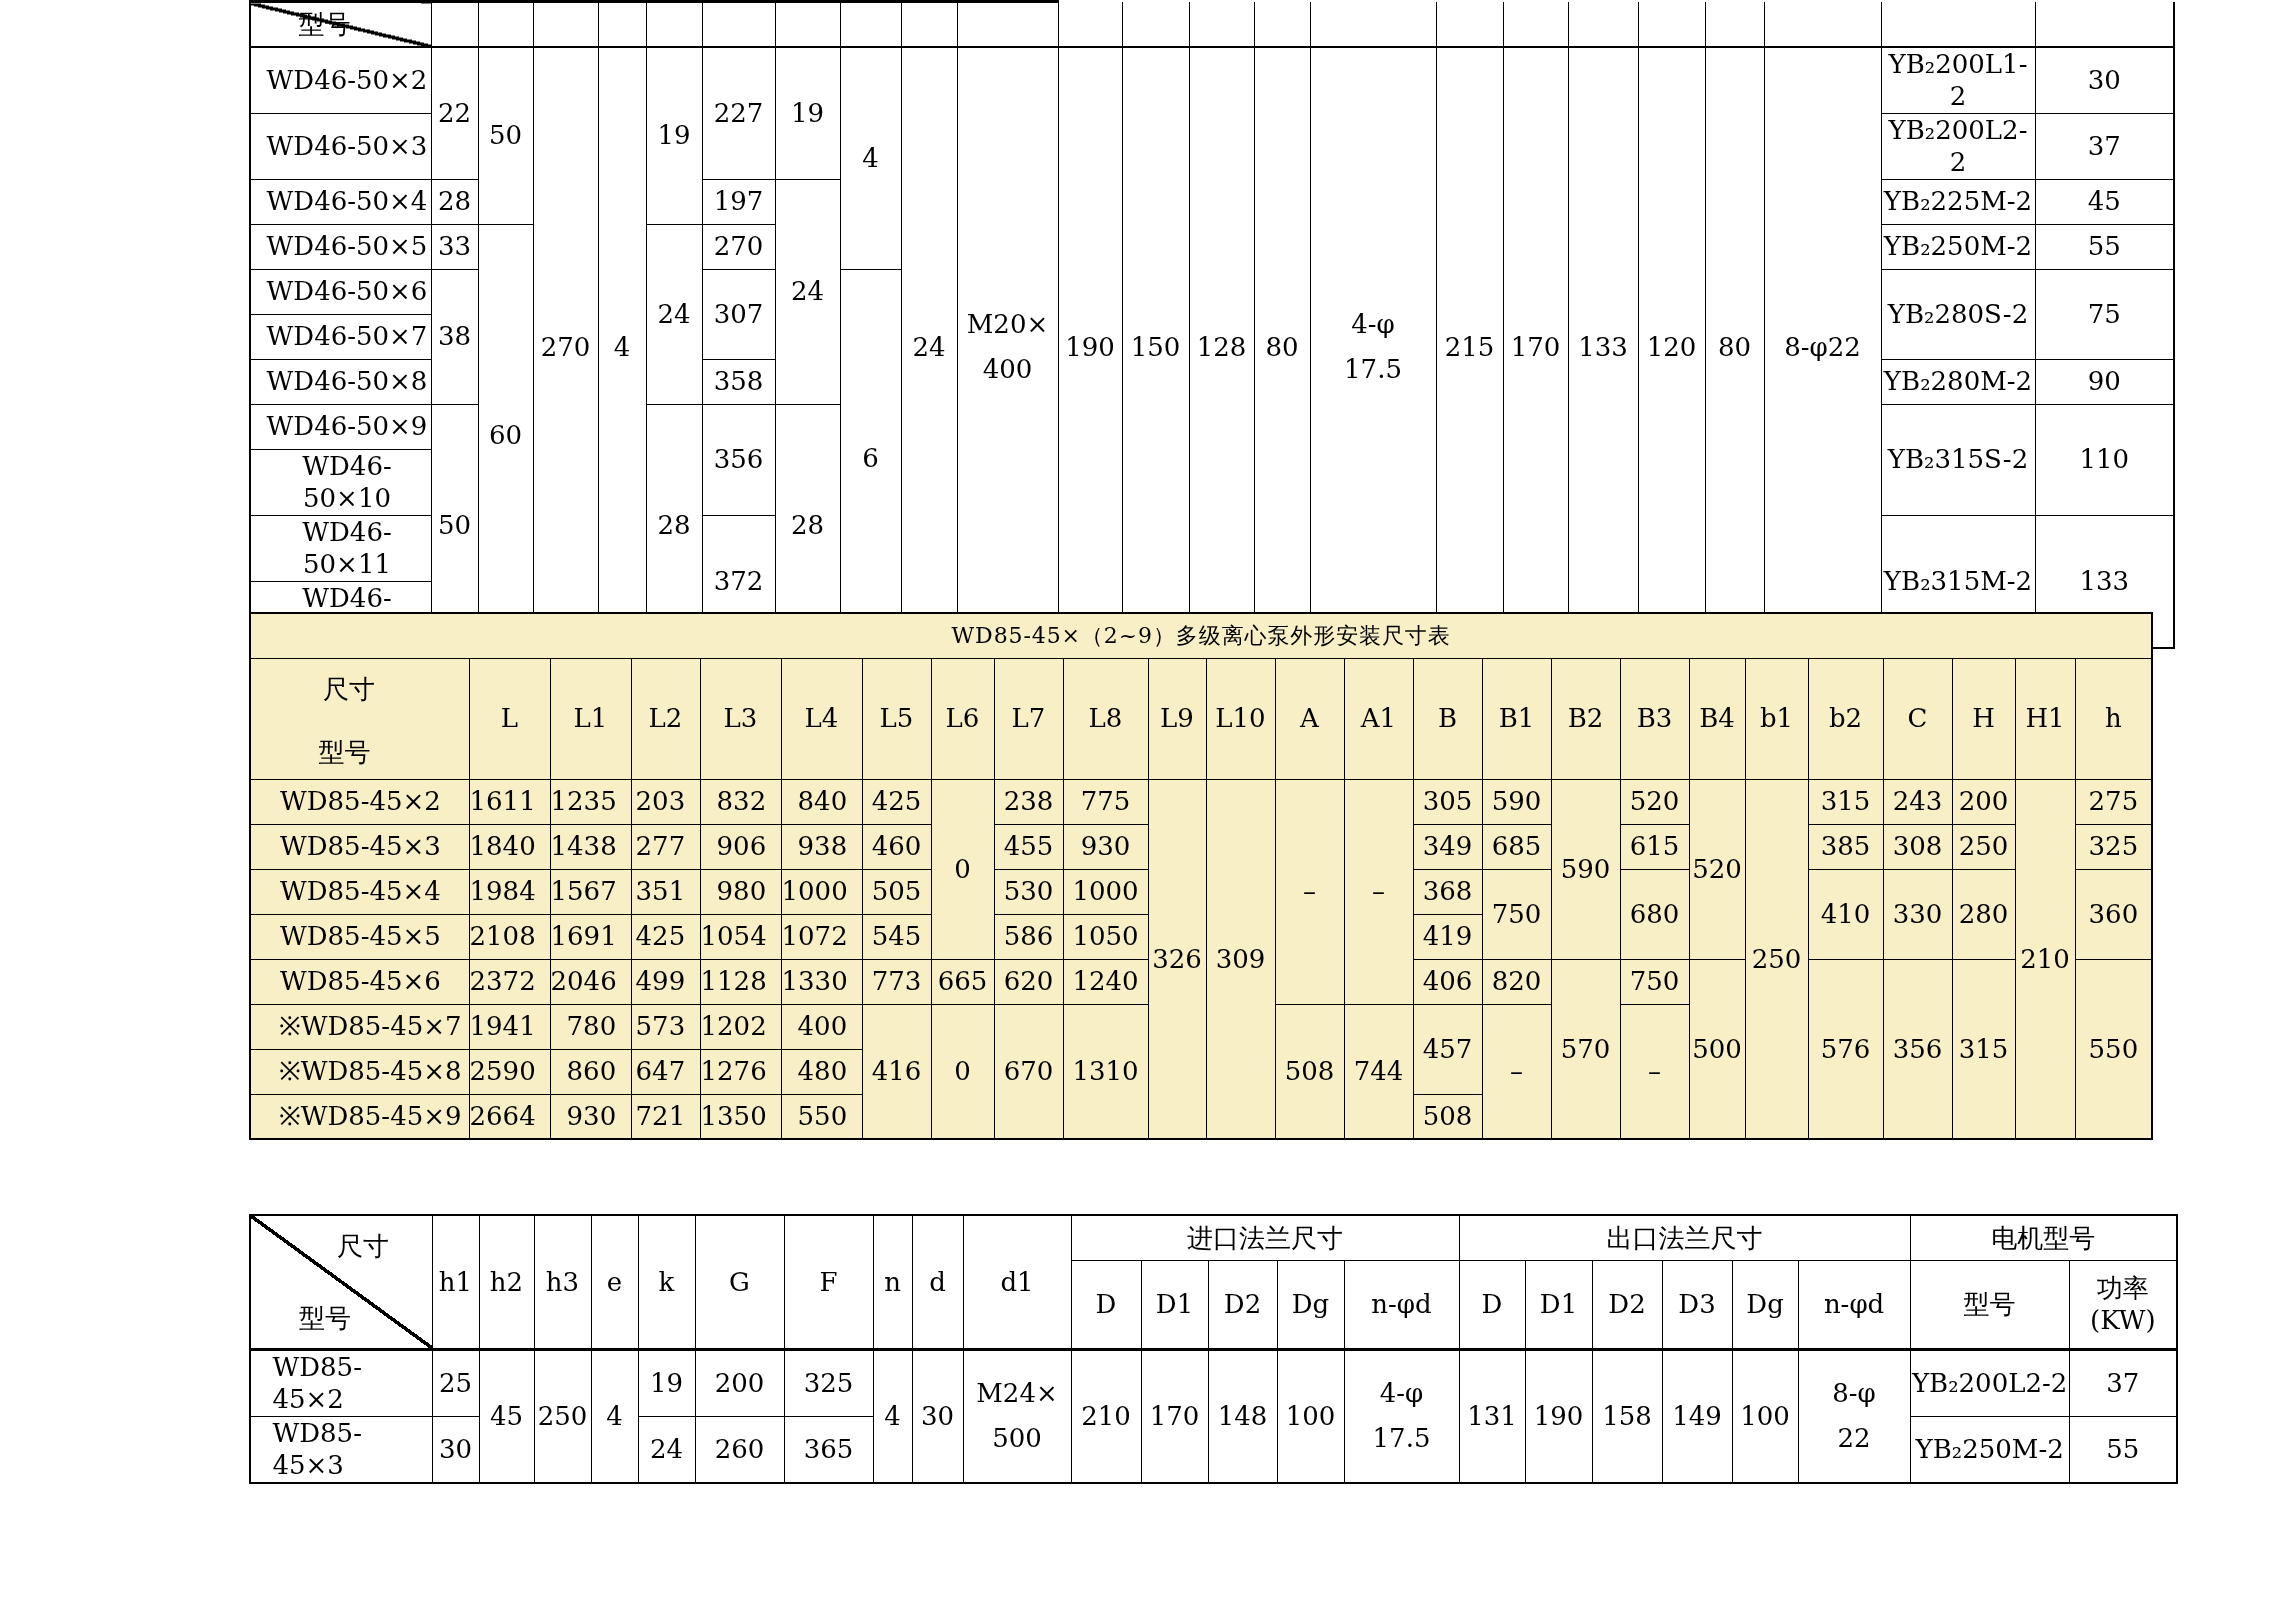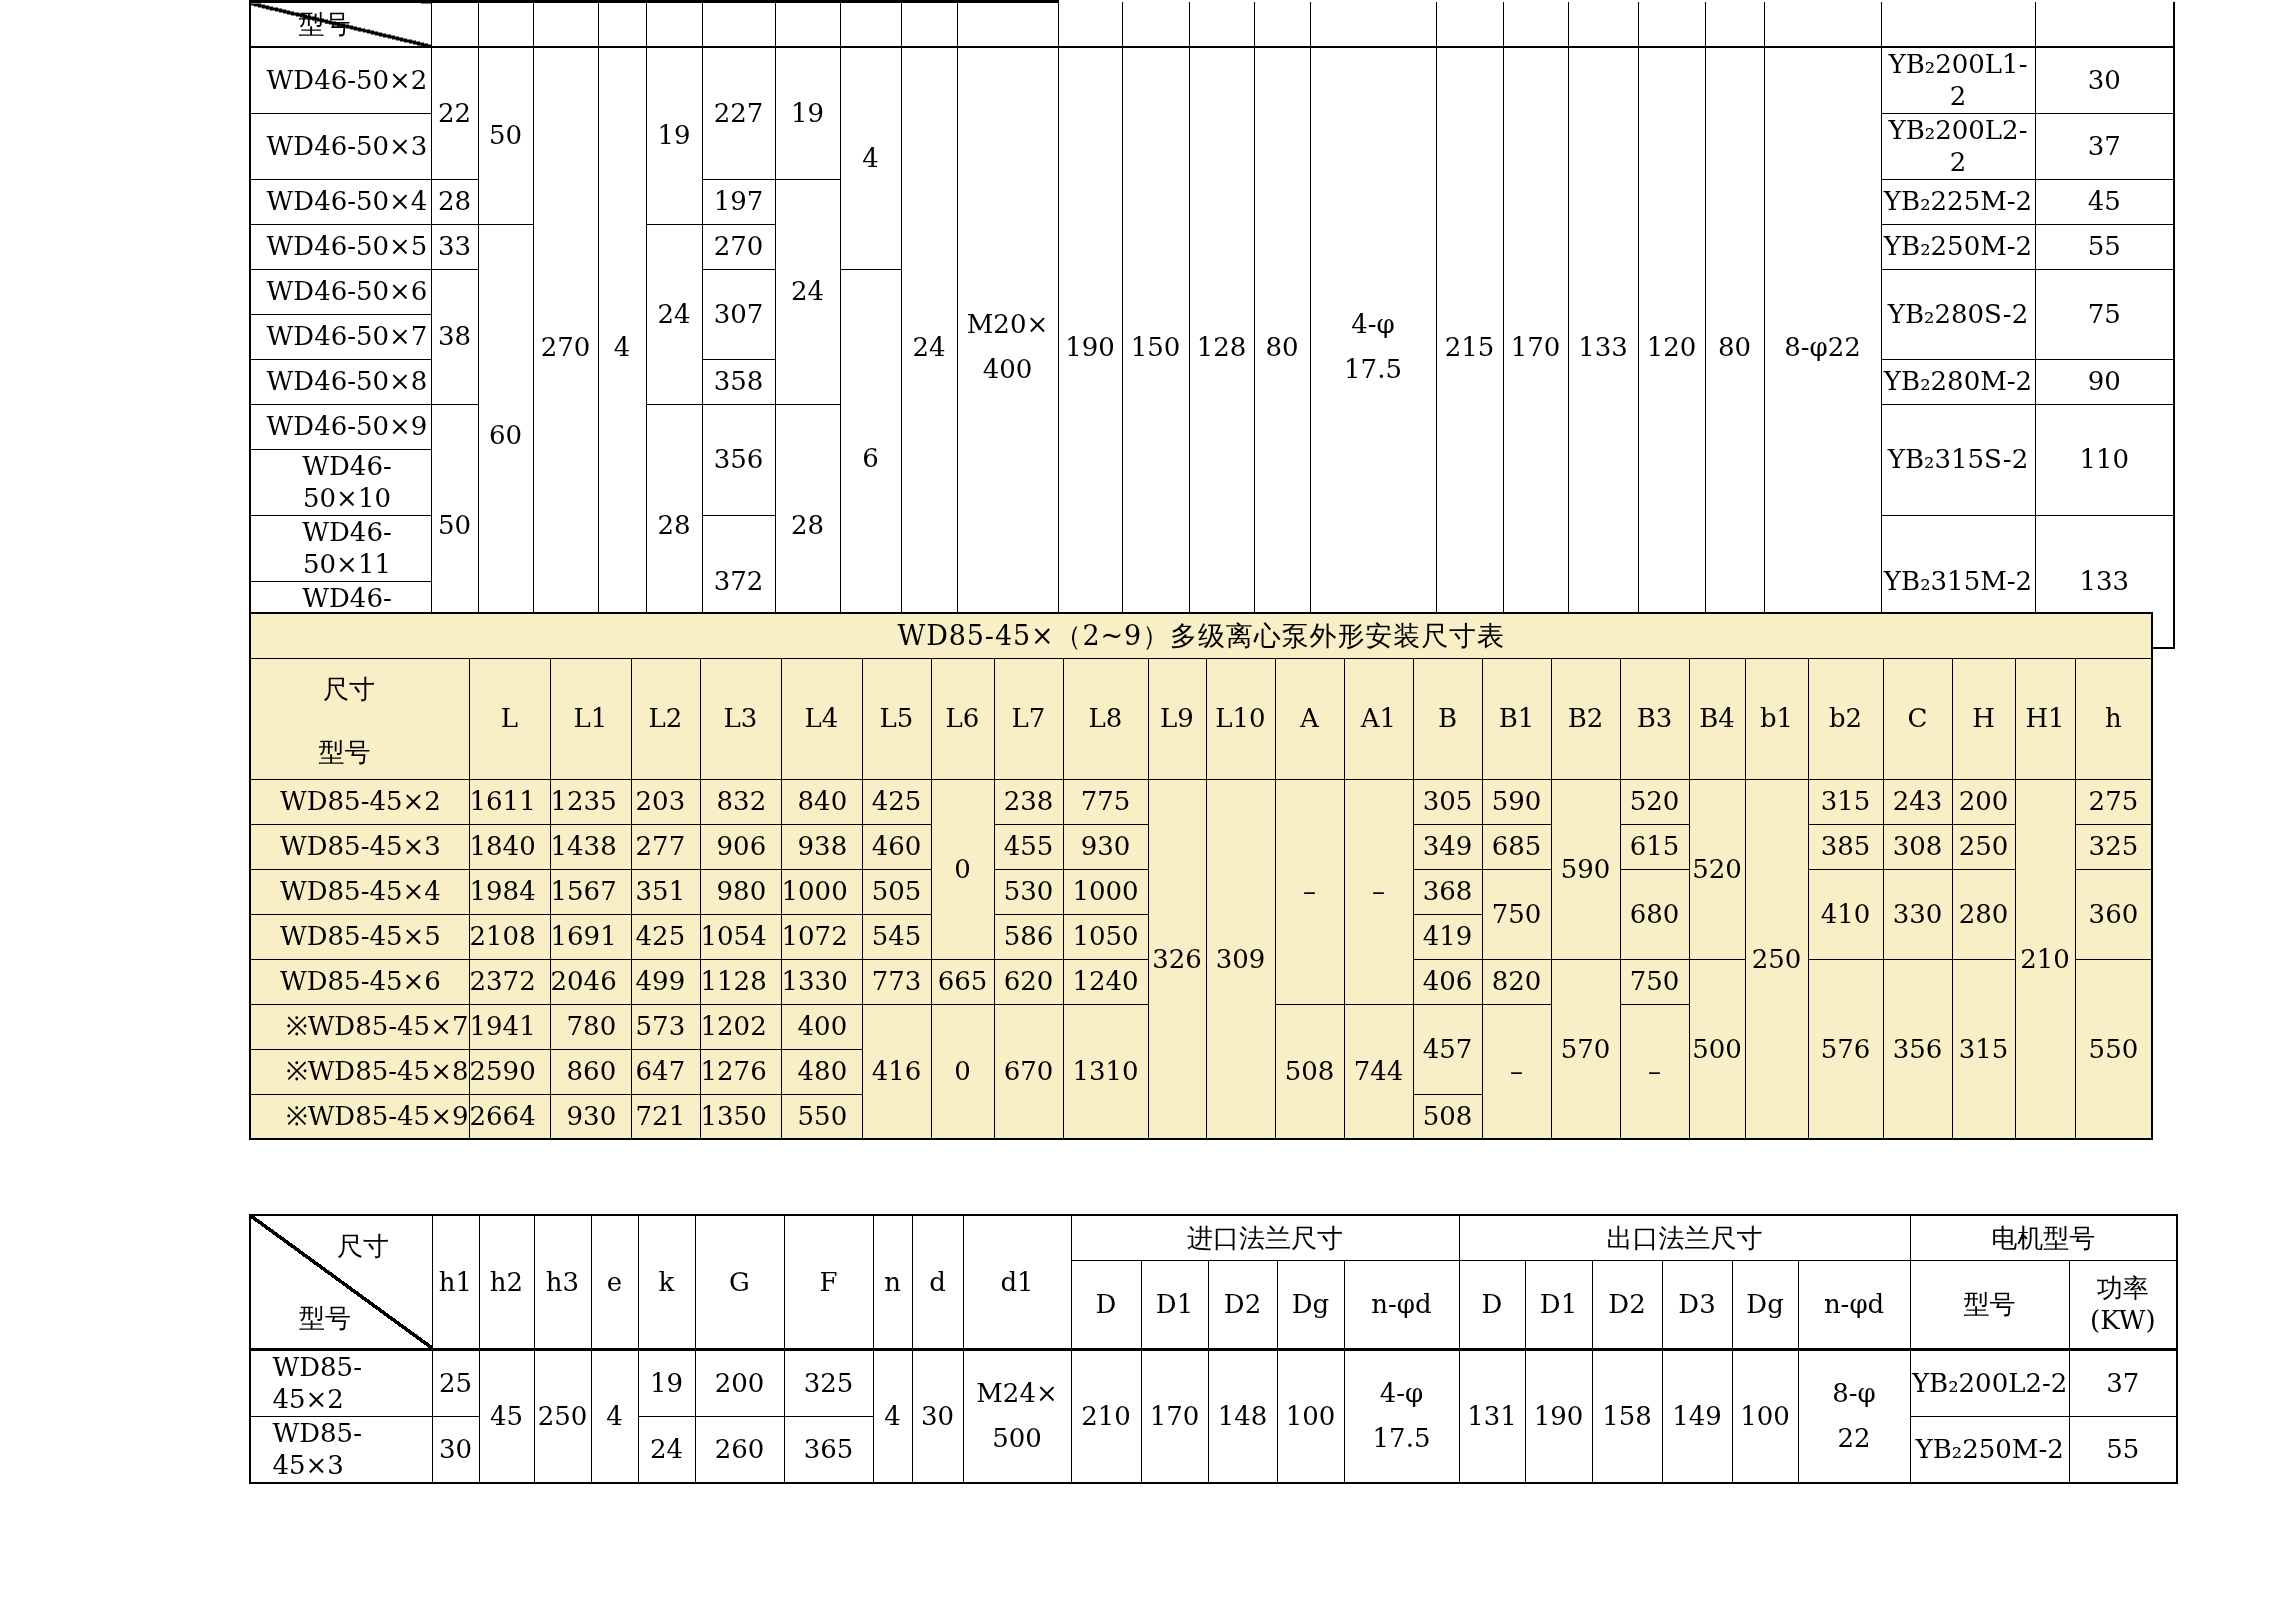--- a/index.html
+++ b/index.html
@@ -13,25 +13,25 @@
     font-size:26px;padding:0;white-space:pre-line;position:relative;
     overflow:hidden;line-height:1.25;
   }
   table.cream, table.cream td{background-color:#F8EFC6}
   .bt0{border-top:0}
   .bt4{border-top:3.6px solid #000}
   .hsep{border-bottom:2.7px solid #000}
   .btk{border-top:3.6px solid #000}
   .al{text-align:center;padding-left:12.5px}
   .al2{text-align:left;padding-left:29px}
-  .al2s{text-align:right;padding-left:21px}
+  .al2s{text-align:center;padding-left:21px}
   .al3{text-align:left;padding-left:21.5px}
   .ar{text-align:right;padding-right:14.3px}
   .sp2{line-height:45px}
-  .title-cell{font-size:27px;letter-spacing:0.9px}
+  .title-cell{font-size:22px;letter-spacing:0.9px}
   .gradline{background-image:linear-gradient(to top right,
       transparent calc(50% - 1.8px),#000 calc(50% - 1.8px),
       #000 calc(50% + 1.8px),transparent calc(50% + 1.8px))}
   .dtl,.dbl{position:absolute;white-space:nowrap;transform:translateX(-50%)}
   .corner-t1 .dbl{top:50%;left:41%;transform:translate(-50%,-50%)}
   .corner-t2 .dtl{top:12%;left:45%}
   .corner-t2 .dbl{bottom:8%;left:43%}
   .corner-t3 .dtl{top:11%;left:62%}
   .corner-t3 .dbl{bottom:10%;left:41%}
 </style>

